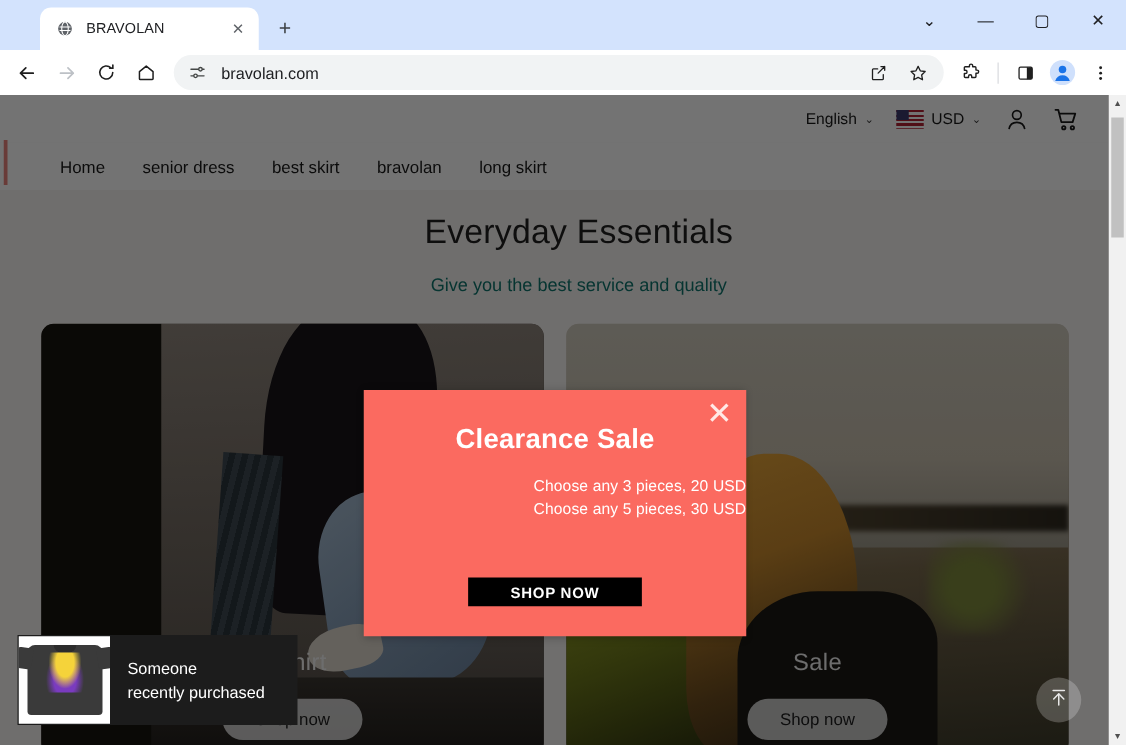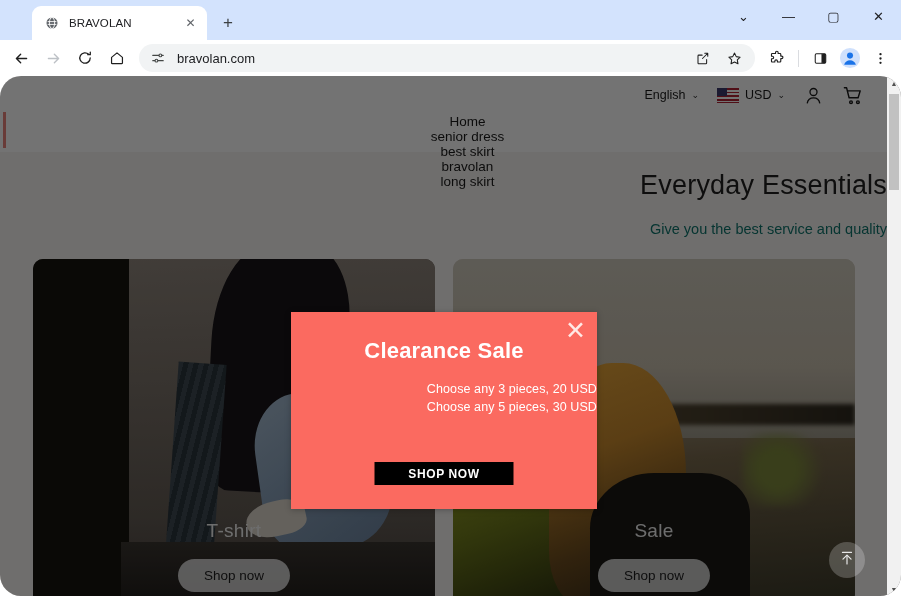--- a/index.html
+++ b/index.html
@@ -80,21 +80,21 @@
   .tb-sep { width: 1px; height: 17px; background: #dadce0; margin: 0 4px; }
   .avatar-btn {
     width: 26px; height: 26px; border-radius: 50%;
     display: flex; align-items: center; justify-content: center;
     cursor: pointer;
   }
 
   
   .viewport {
     position: absolute; left: 0; top: 76px;
-    width: 901px; height: 520px; overflow: hidden; background: #fff; border-radius: 21px;
+    width: 901px; height: 520px; overflow: hidden; background: #fff;
   }
   .page {
     position: absolute; left: 0; top: 0; width: 887px; height: 520px;
     background: #f6f3f1; overflow: hidden;
   }
   
   .dim-layer {
     position: absolute; inset: 0; background: rgba(0,0,0,0.55);
     z-index: 40; pointer-events: none;
   }
@@ -114,30 +114,30 @@
     flex: none;
   }
   .flag::after {
     content: ""; position: absolute; left: 0; top: 0; width: 10px; height: 8px;
     background: #3c3b6e;
   }
   .icon-btn { cursor: pointer; display: flex; align-items: center; }
 
   .site-nav {
     height: 38px; background: #fff; display: flex; align-items: center;
-    padding-left: 48px; position: relative; flex-direction: column;
+    gap: 30px; padding-left: 48px; position: relative;
   }
   .site-nav::before {
     content: ""; position: absolute; left: 3px; top: -2px;
     width: 3px; height: 36px; background: #e8837c;
   }
   .nav-link { font-size: 13.5px; color: #1a1a1a; cursor: pointer; white-space: nowrap; }
 
   .hero {
-    padding-top: 18px; text-align: right; background: #f6f3f1; margin-left: 39px;
+    padding-top: 18px; text-align: center; background: #f6f3f1; margin-left: 39px;
   }
   .hero-title { font-size: 27px; font-weight: 400; color: #1f1f1f; letter-spacing: .2px; }
   .hero-sub { font-size: 14.5px; color: #0f766e; margin-top: 20px; }
 
   .cards {
     display: flex; gap: 18px; padding: 22px 32px 0 33px;
   }
   .card {
     flex: 1; height: 345px; border-radius: 10px; overflow: hidden;
     position: relative;
@@ -491,20 +491,32 @@
     <div class="modal">
       <div class="modal-close">✕</div>
       <div class="modal-title">Clearance Sale</div>
       <div class="modal-lines">
         <div class="modal-line">Choose any 3 pieces, 20 USD</div>
         <div class="modal-line">Choose any 5 pieces, 30 USD</div>
       </div>
       <div class="modal-cta">SHOP NOW</div>
     </div>
 
+    <div class="toast">
+      <div class="toast-thumb">
+        <div class="tee">
+          <div class="tee-collar"></div>
+          <div class="tee-art"></div>
+        </div>
+      </div>
+      <div class="toast-text">
+        <div class="toast-l1">Someone</div>
+        <div class="toast-l2">recently purchased</div>
+      </div>
+    </div>
 
     <div class="pscroll">
       <div class="pscroll-arrow">▲</div>
       <div class="pscroll-thumb"></div>
       <div class="pscroll-arrow bottom">▼</div>
     </div>
 
   </div>
 </div>
 

